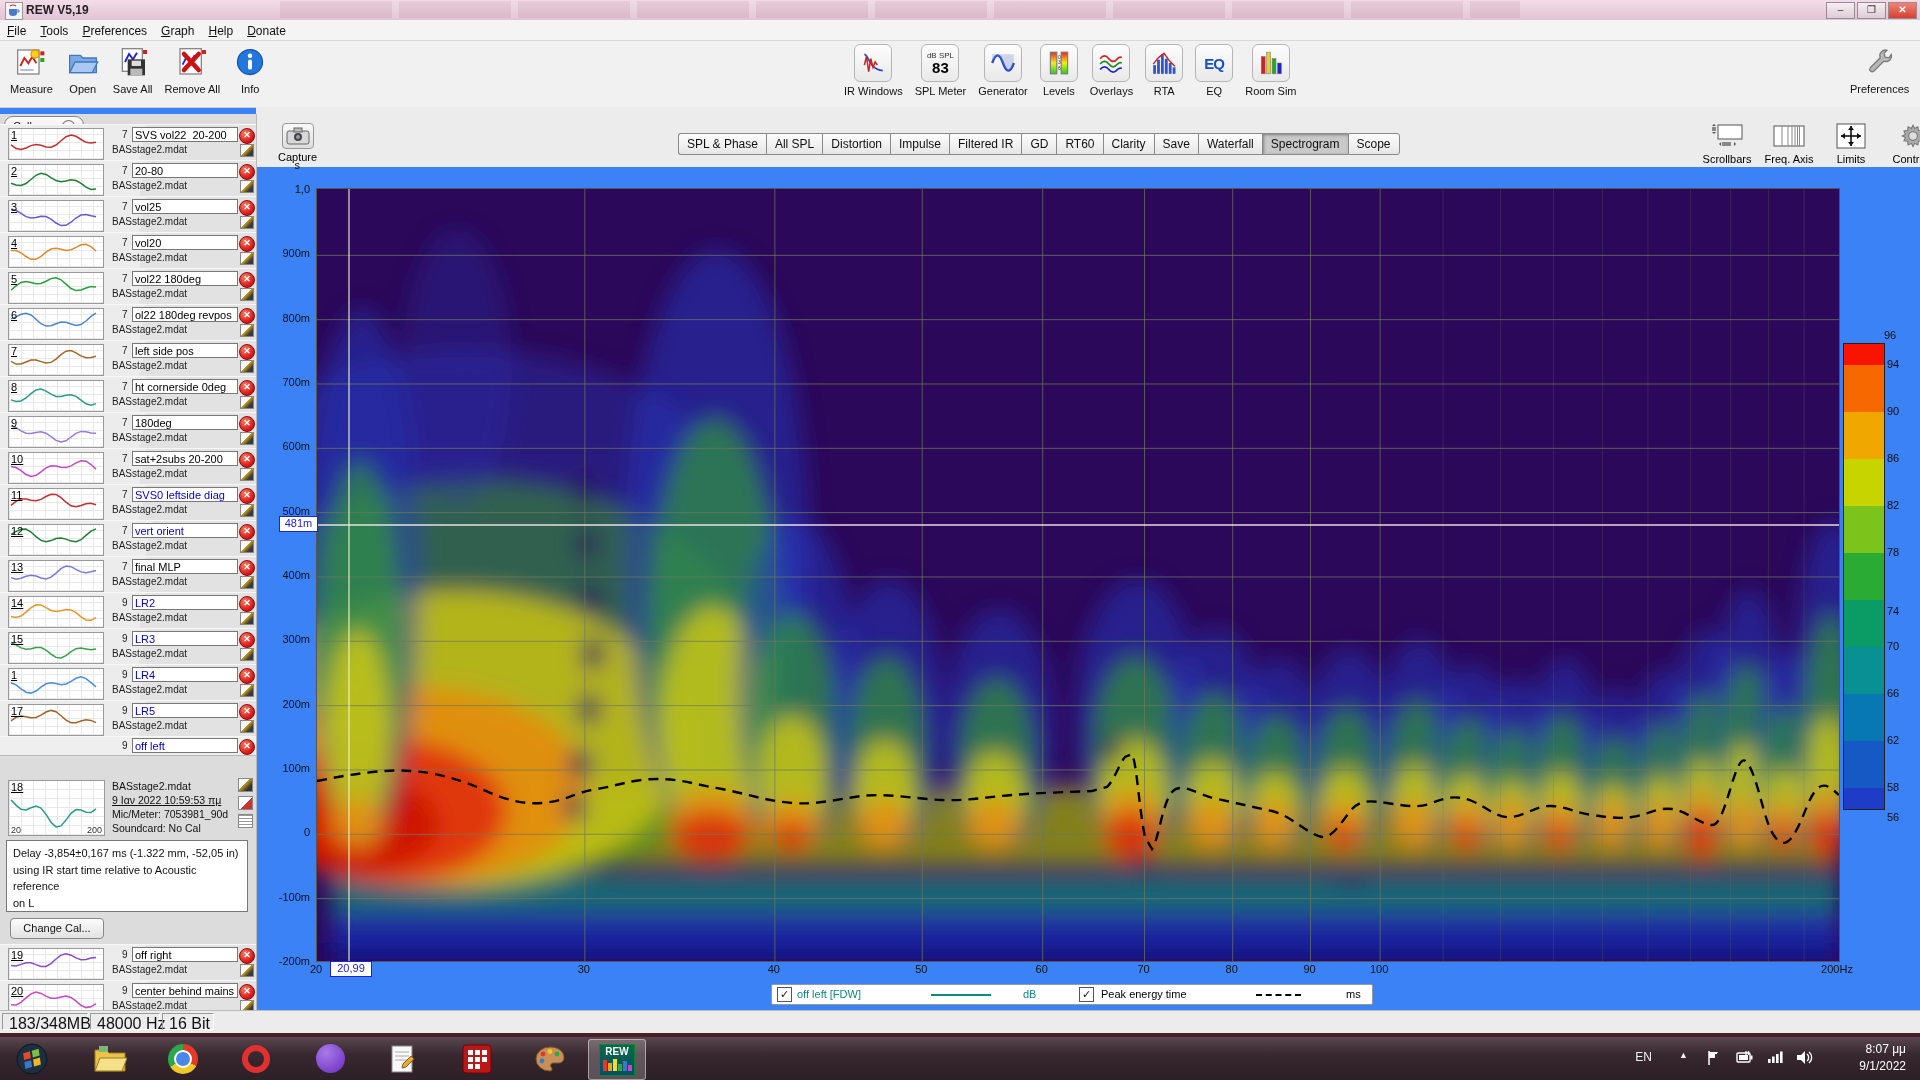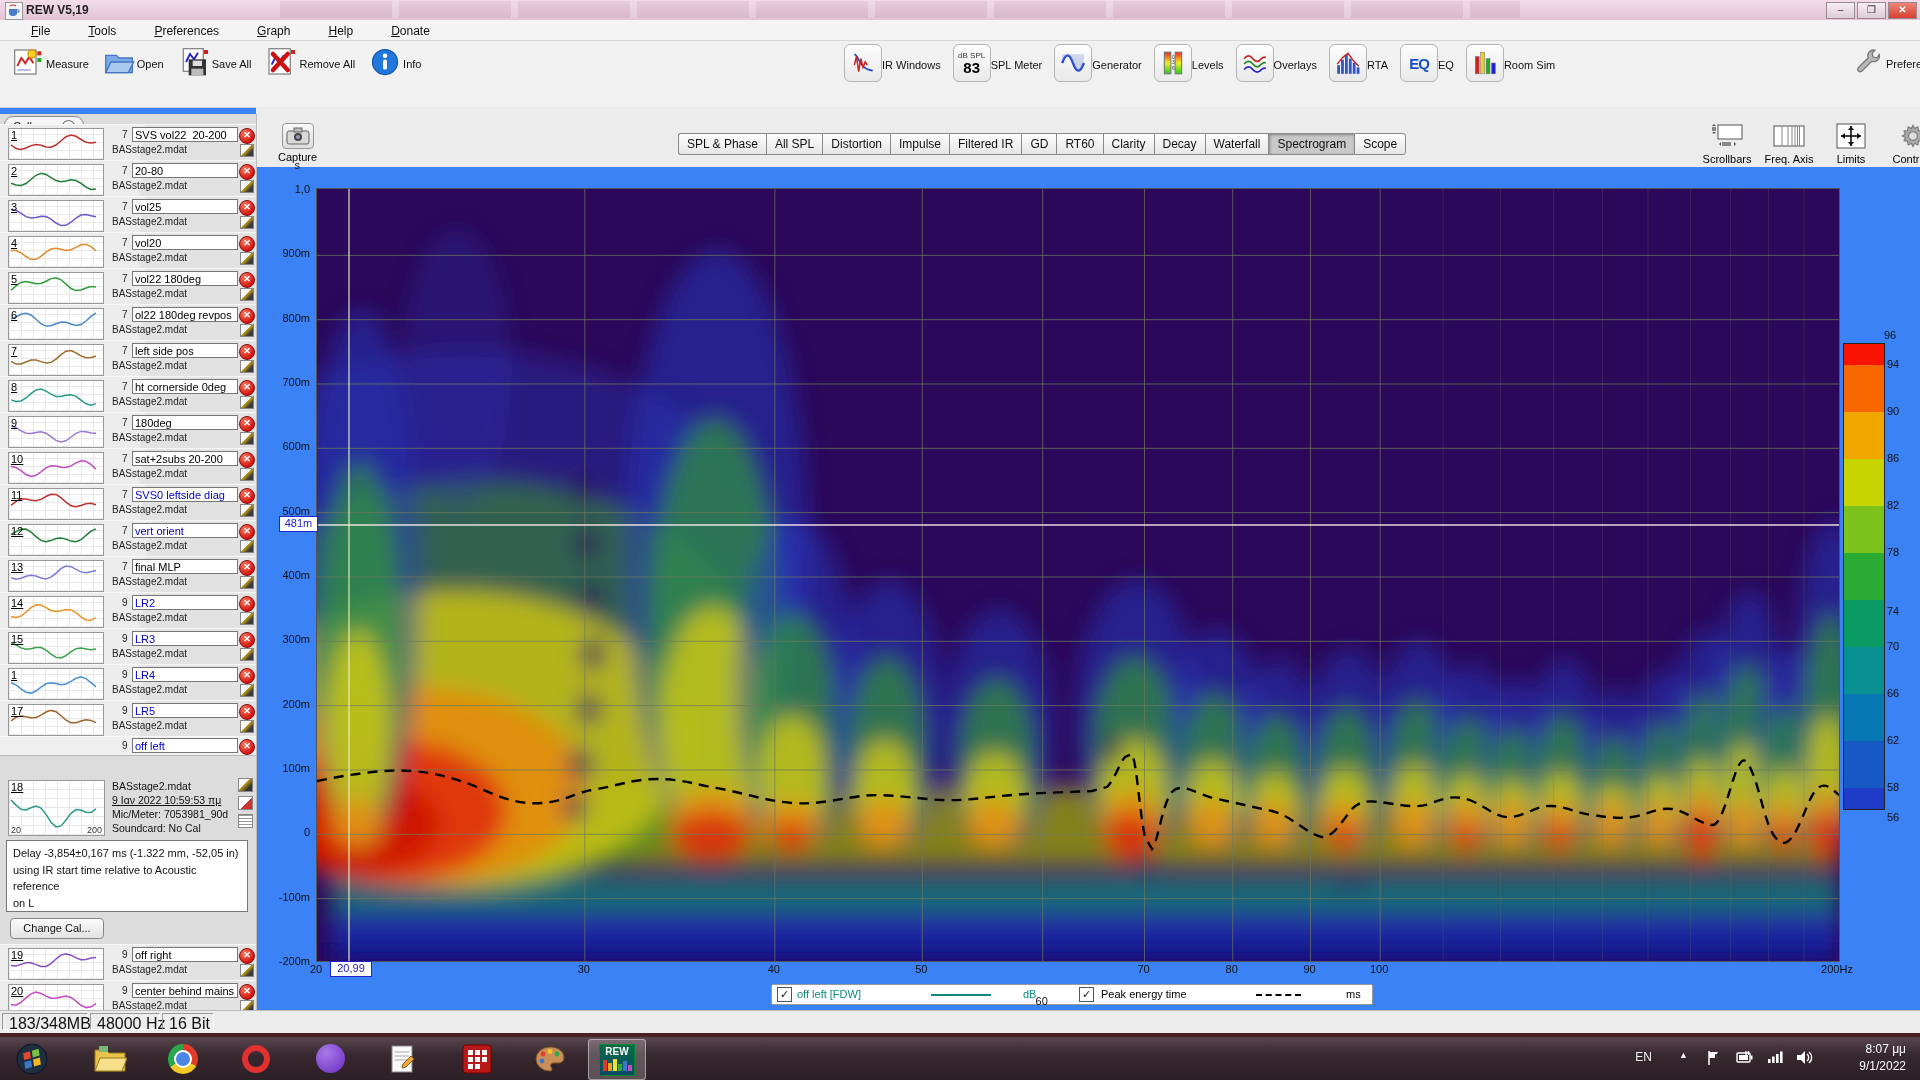--- a/index.html
+++ b/index.html
@@ -12,26 +12,26 @@
     background:repeating-linear-gradient(90deg,rgba(140,80,105,.22) 0 112px,rgba(235,215,226,.5) 112px 119px);}
   .title-text{position:absolute;left:26px;top:3px;font-size:12px;font-weight:bold;color:#222;}
   .java-icon{position:absolute;left:5px;top:2px;width:16px;height:16px;background:#f4f4f4;border:1px solid #999;}
   .win-btns{position:absolute;right:3px;top:2px;display:flex;gap:2px;}
   .win-btn{width:27px;height:15px;border:1px solid #9a8a92;background:linear-gradient(#f6eef2,#ddccd4);
     font-size:10px;line-height:13px;text-align:center;color:#333;}
   .win-btn.close{background:linear-gradient(#ef8578,#d6402e);color:#fff;font-weight:bold;}
   
   .menubar{position:absolute;left:0;top:20px;width:1920px;height:21px;background:#f4f4f4;
     border-bottom:1px solid #d8d8d8;font-size:12px;color:#111;padding-top:3px;box-sizing:border-box;}
-  .menu-item{display:inline-block;padding:1px 7px;margin-left:24px;}
+  .menu-item{display:inline-block;padding:1px 7px;}
   
   .toolbar{position:absolute;left:0;top:41px;width:1920px;height:66px;background:#f1f1f1;
     border-bottom:1px solid #cfcfcf;}
   .tool-group{position:absolute;top:3px;display:flex;align-items:flex-start;}
-  .tool-btn{display:flex;flex-direction:row;align-items:center;margin:0 6px;}
+  .tool-btn{display:flex;flex-direction:column;align-items:center;margin:0 6px;}
   .tool-ic{width:36px;height:36px;display:flex;align-items:center;justify-content:center;}
   .tool-ic.boxed{border:1px solid #b5b5b5;border-radius:6px;background:linear-gradient(#fdfdfd,#e9e9e9);}
   .tool-label{font-size:11px;color:#111;margin-top:3px;white-space:nowrap;}
   .spl-ic{font-family:"Liberation Sans",sans-serif;text-align:center;line-height:1;}
   .spl-ic .t{font-size:8px;color:#333;}
   .spl-ic .n{font-size:15px;font-weight:bold;color:#000;}
   .eq-ic{font-size:15px;font-weight:bold;color:#1550c8;letter-spacing:-1px;}
   
   .tabrow{position:absolute;left:256px;top:107px;width:1664px;height:60px;background:#ececec;}
   .capture{position:absolute;left:22px;top:16px;display:flex;flex-direction:column;align-items:center;}
@@ -323,21 +323,21 @@
     </div>
     <div class="graph-tabs" id="graph-tabs">
         <div class="gtab">SPL &amp; Phase</div>
         <div class="gtab">All SPL</div>
         <div class="gtab">Distortion</div>
         <div class="gtab">Impulse</div>
         <div class="gtab">Filtered IR</div>
         <div class="gtab">GD</div>
         <div class="gtab">RT60</div>
         <div class="gtab">Clarity</div>
-        <div class="gtab">Decay</div>
+        <div class="gtab">Save</div>
         <div class="gtab">Waterfall</div>
         <div class="gtab sel">Spectrogram</div>
         <div class="gtab">Scope</div>
       </div>
     <div class="view-btns" id="view-btns">
         <div class="vbtn">
           <div class="ic">
             <svg width="34" height="26" viewBox="0 0 34 26">
               <rect x="8" y="2" width="24" height="14" fill="#fff" stroke="#555"></rect>
               <rect x="2" y="4" width="4" height="4" fill="#888"></rect>
@@ -971,21 +971,21 @@
     <div class="ytick" style="top: 633.31px;">300m</div>
     <div class="ytick" style="top: 697.64px;">200m</div>
     <div class="ytick" style="top: 761.97px;">100m</div>
     <div class="ytick" style="top: 826.3px;">0</div>
     <div class="ytick" style="top: 890.63px;">-100m</div>
     <div class="ytick" style="top: 954.96px;">-200m</div>
     <div class="xtick" style="left: 286px;">20</div>
     <div class="xtick" style="left: 553.835px;">30</div>
     <div class="xtick" style="left: 743.867px;">40</div>
     <div class="xtick" style="left: 891.267px;">50</div>
-    <div class="xtick" style="left: 1011.7px; margin-top: 32px;">60</div>
+    <div class="xtick" style="left: 1011.7px;">60</div>
     <div class="xtick" style="left: 1113.53px;">70</div>
     <div class="xtick" style="left: 1201.73px;">80</div>
     <div class="xtick" style="left: 1279.54px;">90</div>
     <div class="xtick" style="left: 1349.13px;">100</div>
     <div class="xtick" style="left: 1807px;">200Hz</div>
     <div class="cbar-seg" style="top: 343px; height: 22px; background: rgb(248, 20, 0); border-top: 1px solid rgb(34, 34, 34);"></div>
     <div class="cbar-lbl" style="top: 358px;">94</div>
     <div class="cbar-seg" style="top: 365px; height: 47px; background: rgb(248, 104, 0);"></div>
     <div class="cbar-lbl" style="top: 405px;">90</div>
     <div class="cbar-seg" style="top: 412px; height: 47px; background: rgb(240, 168, 0);"></div>

